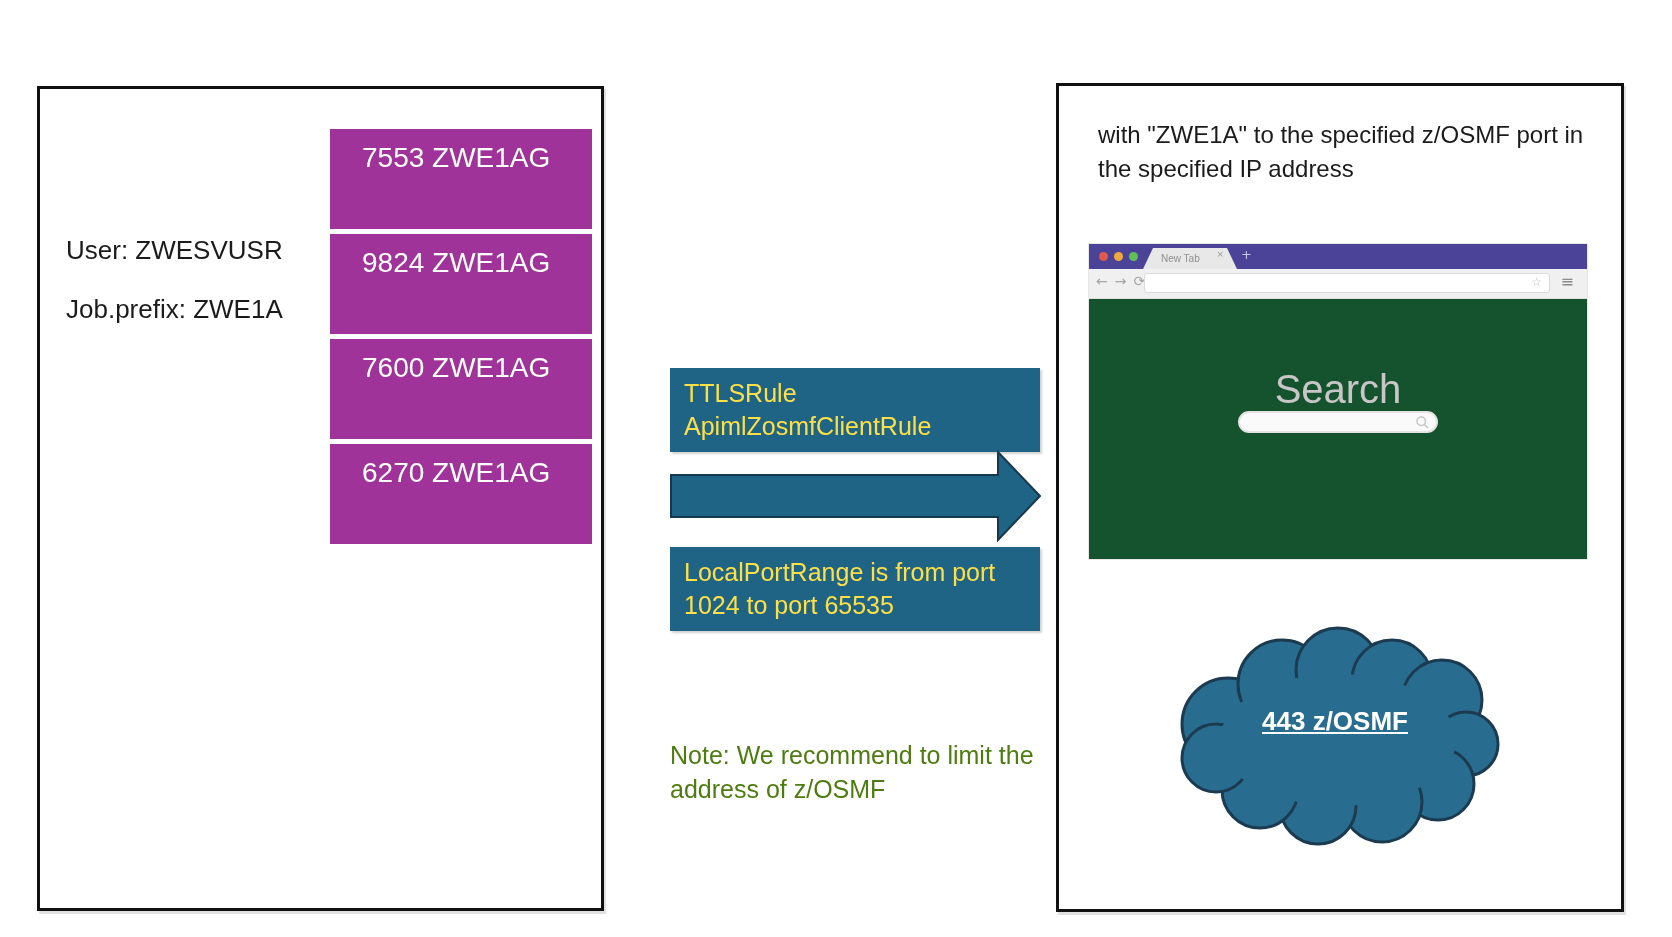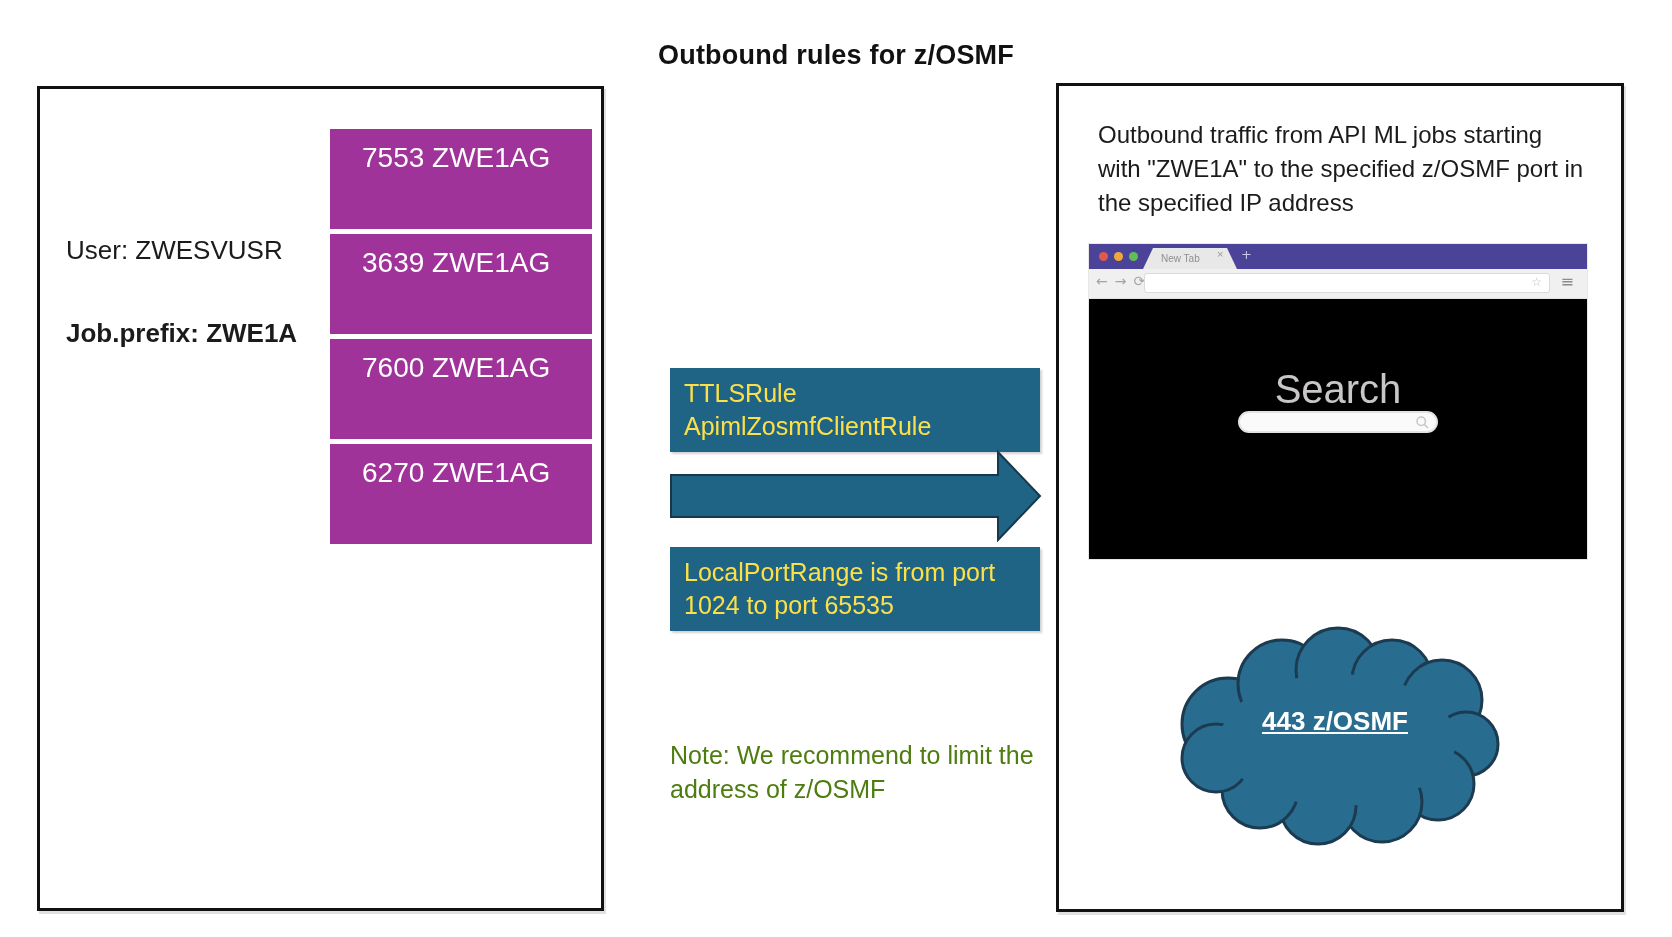--- a/index.html
+++ b/index.html
@@ -8,21 +8,21 @@
 
   .title{position:absolute;left:0;top:40px;width:1672px;text-align:center;
          font-size:27px;font-weight:700;color:#111;letter-spacing:.2px;}
 
   
   .left-box{position:absolute;left:37px;top:86px;width:567px;height:825px;
             border:3px solid #111;box-sizing:border-box;background:#fff;
             box-shadow:2px 3px 0 rgba(0,0,0,.12);}
   .side-label{position:absolute;font-size:26px;color:#1b1b1b;}
   .user-label{left:66px;top:235px;}
-  .job-label{left:66px;top:318px;font-weight:bold;}
+  .job-label{left:66px;top:294px;}
   .port-stack{position:absolute;left:330px;top:129px;width:262px;}
   .port-box{width:262px;height:100px;background:var(--magenta,#A03399);margin-bottom:5px;
             color:#fff;font-size:28px;padding:13px 0 0 32px;box-sizing:border-box;}
 
   
   .teal-box{position:absolute;left:670px;width:370px;background:var(--teal,#1F6485);
             color:#fde047;font-size:25px;line-height:1.32;padding:9px 14px;
             box-sizing:border-box;box-shadow:2px 2px 2px rgba(0,0,0,.18);}
   .rule-box{top:368px;min-height:79px;}
   .local-box{top:547px;min-height:78px;}
@@ -50,45 +50,44 @@
   .tab-close{position:absolute;right:13px;top:1px;font-size:9px;color:#9A9A9A;}
   .newtab-btn{position:absolute;left:152px;top:3px;color:#C9C5E6;font-size:13px;}
   .toolbar{position:absolute;left:0;top:25px;right:0;height:30px;background:#F1F0F0;
            border-bottom:1px solid #E2E0E0;box-sizing:border-box;}
   .glyph{font-family:"DejaVu Sans",sans-serif;}
   .nav-icons{position:absolute;left:7px;top:4px;display:flex;gap:7px;color:#A5A3A3;font-size:14px;}
   .addr{position:absolute;left:55px;top:4px;width:406px;height:20px;background:#fff;
         border:1px solid #DBD9D9;border-radius:3px;box-sizing:border-box;}
   .star{position:absolute;right:7px;top:1px;font-size:12px;color:#C2C0C0;}
   .menu{position:absolute;right:13px;top:3px;font-size:16px;color:#8D8B8B;}
-  .browser-body{position:absolute;left:0;top:55px;right:0;bottom:0;background:#000000;text-decoration:underline;}
+  .browser-body{position:absolute;left:0;top:55px;right:0;bottom:0;background:#14532d;text-decoration:underline;}
   .search-title{position:absolute;top:68px;left:0;width:100%;text-align:center;
                 font-size:40px;color:#C8C6C6;}
   .search-pill{position:absolute;top:112px;left:50%;transform:translateX(-50%);
                width:200px;height:22px;border:2px solid #E4E2E2;border-radius:13px;
                background:#FBFAFA;box-sizing:border-box;}
   .magnifier{position:absolute;right:6px;top:2px;}
 
   .cloud-wrap{position:absolute;left:1170px;top:612px;width:330px;height:238px;}
   .cloud-label{position:absolute;left:0;top:94px;width:100%;text-align:center;
                color:#fff;font-weight:700;font-size:26px;text-decoration:underline;}
 </style>
 </head>
 <body>
 
 <div class="canvas">
 
-  <div class="title">Outbound rules for z/OSMF</div>
 
   <div class="left-box"></div>
   <div class="side-label user-label">User: ZWESVUSR</div>
   <div class="side-label job-label">Job.prefix: ZWE1A</div>
   <div class="port-stack">
     <div class="port-box">7553 ZWE1AG</div>
-    <div class="port-box">3639 ZWE1AG</div>
+    <div class="port-box">9824 ZWE1AG</div>
     <div class="port-box">7600 ZWE1AG</div>
     <div class="port-box">6270 ZWE1AG</div>
   </div>
 
   <div class="teal-box rule-box">
     <div>TTLSRule</div>
     <div>ApimlZosmfClientRule</div>
   </div>
 
   <svg class="arrow-svg" width="372" height="92" viewBox="0 0 372 92">
@@ -97,21 +96,20 @@
 
   <div class="teal-box local-box">LocalPortRange is from port 1024 to port 65535</div>
 
   <div class="note">
     <div>Note: We recommend to limit the</div>
     <div>address of z/OSMF</div>
   </div>
 
   <div class="right-box"></div>
   <div class="caption">
-    <div>Outbound traffic from API ML jobs starting</div>
     <div>with "ZWE1A" to the specified z/OSMF port in</div>
     <div>the specified IP address</div>
   </div>
 
   <div class="browser">
     <div class="titlebar">
       <div class="dots">
         <div class="dot dot-red"></div>
         <div class="dot dot-yellow"></div>
         <div class="dot dot-green"></div>

